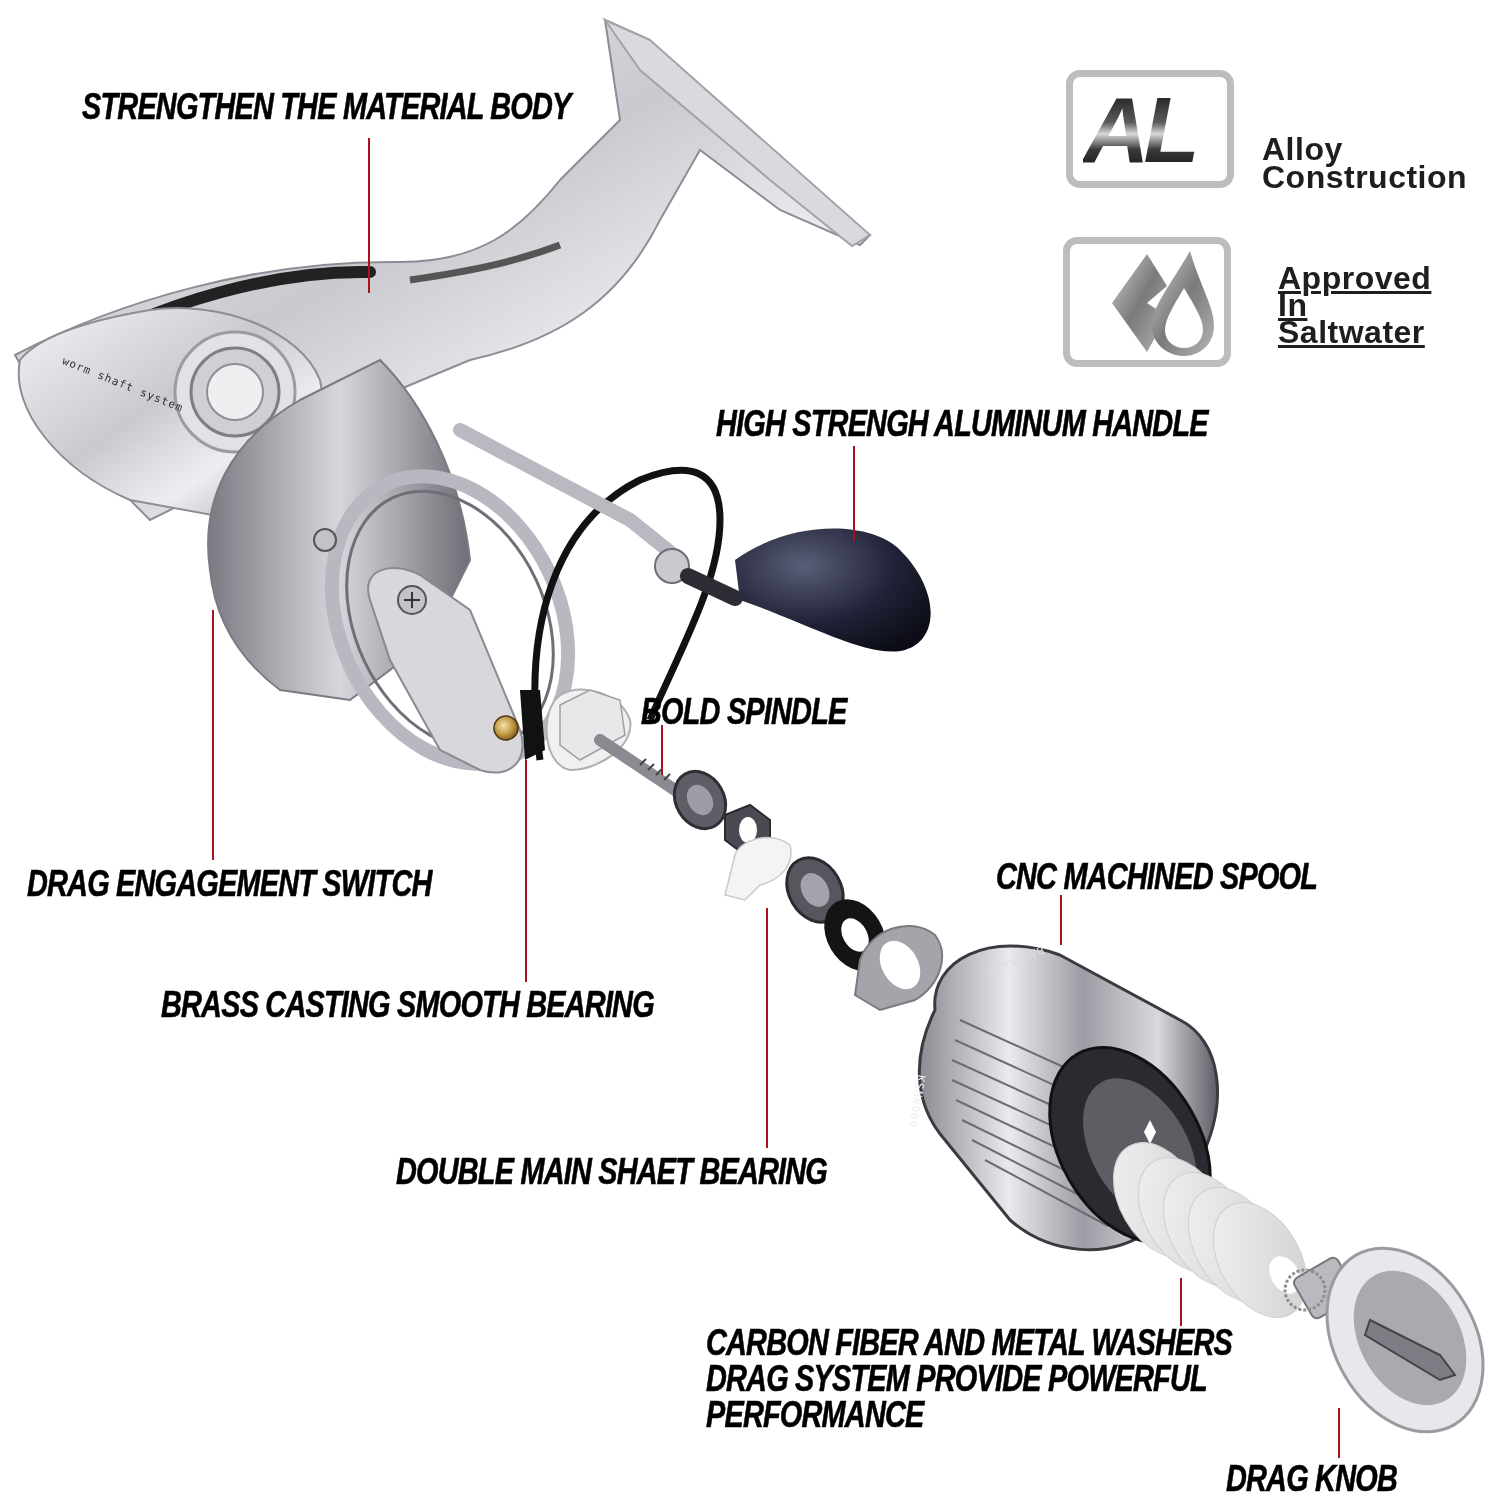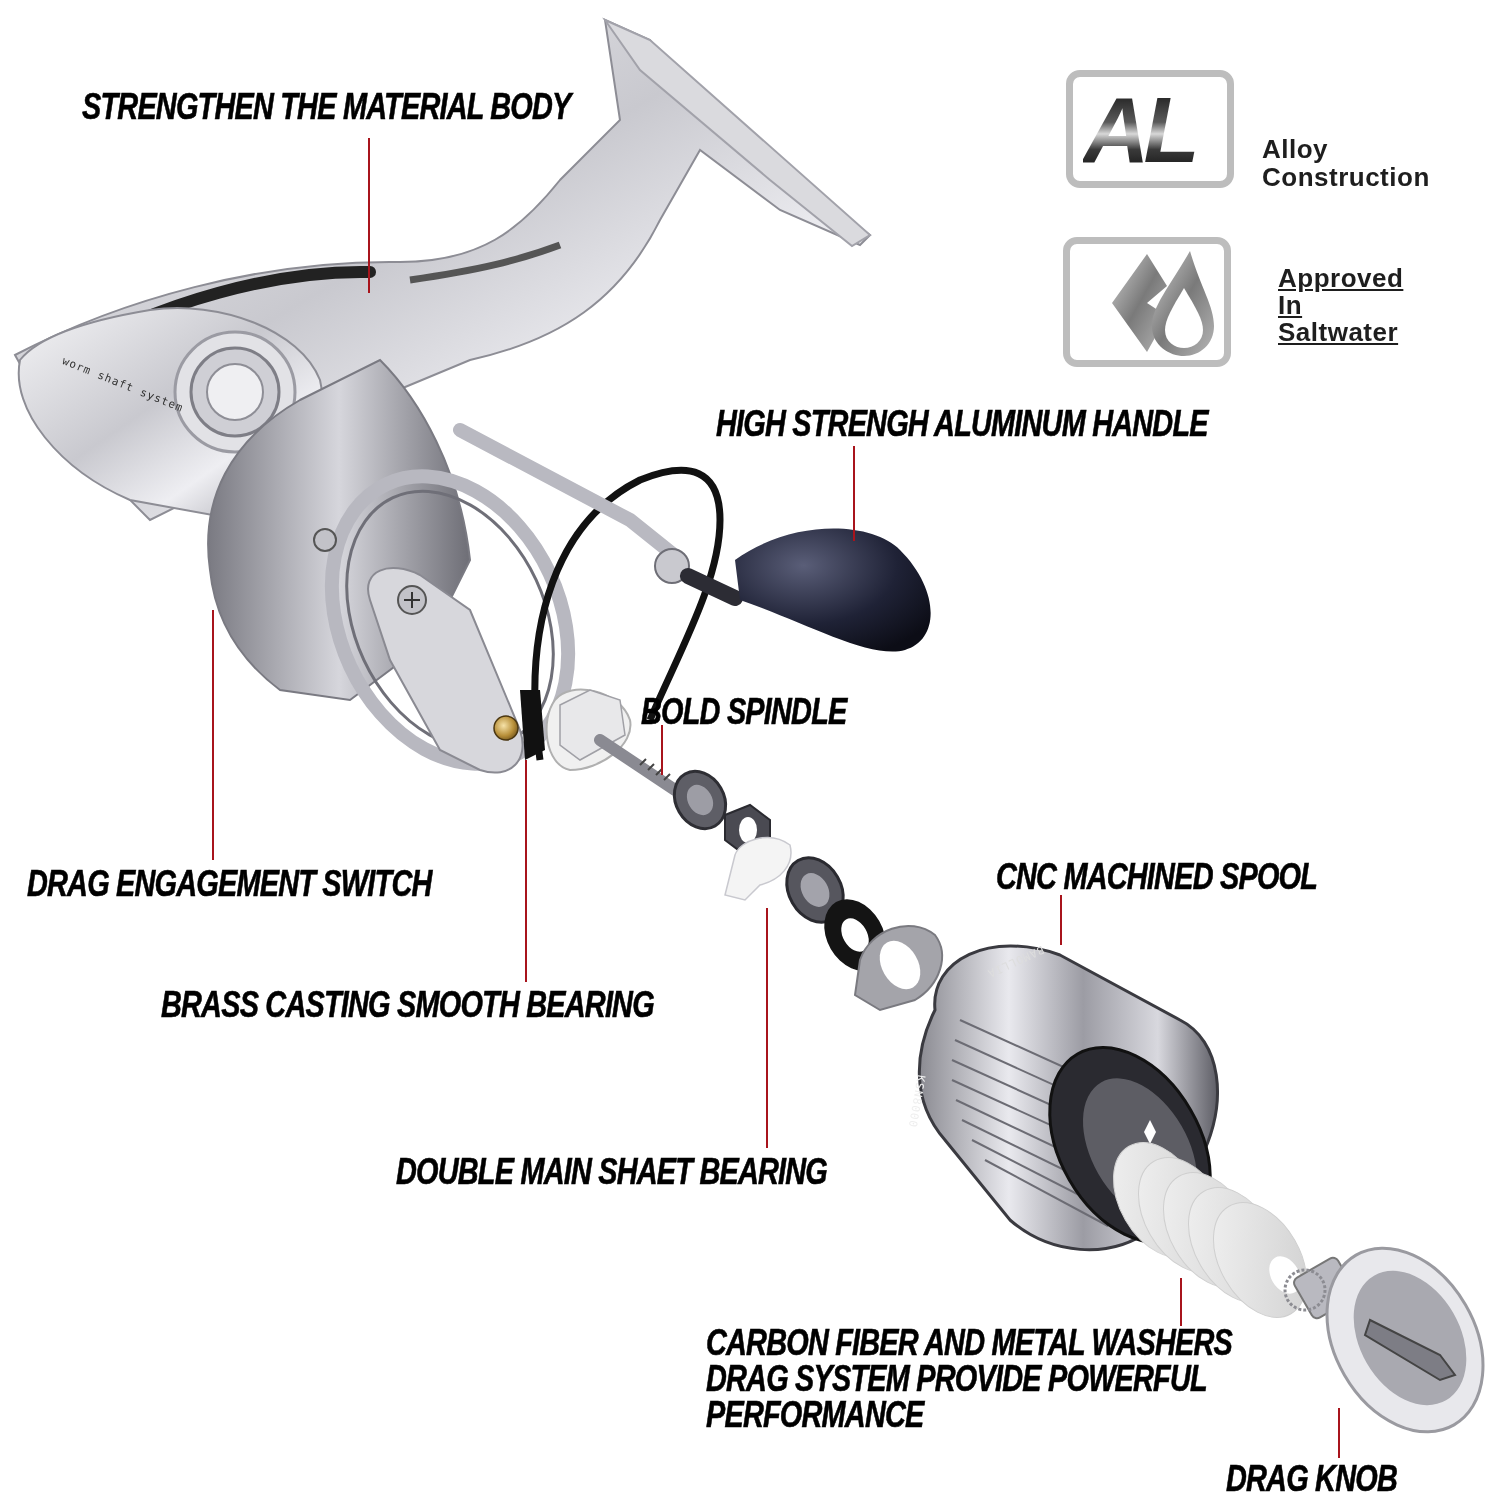--- a/index.html
+++ b/index.html
@@ -14,21 +14,21 @@
   }
   .label.big { font-size:37px; }
   .label.multi { white-space:pre; line-height:36px; }
   .leader { position:absolute; width:2px; background:#a8141c; }
   .badge-box {
     position:absolute; width:168px; height:118px; border:7px solid #bdbdbd;
     border-radius:14px; background:#fff; box-sizing:border-box;
   }
   .badge-text {
     position:absolute; font-family:"Liberation Sans", sans-serif; font-weight:700;
-    color:#1e1e1e; font-size:26px; line-height:28px; white-space:pre; letter-spacing:0.5px;
+    color:#1e1e1e; font-size:32px; line-height:28px; white-space:pre; letter-spacing:0.5px;
   }
   .al-glyph {
     position:absolute; left:10px; top:14px; width:140px; height:78px;
     font-family:"Liberation Sans", sans-serif; font-weight:900; font-style:italic;
     font-size:92px; line-height:78px; letter-spacing:-6px;
     background:linear-gradient(180deg,#1c1c1c 0%,#5a5a5a 40%,#d8d8d8 55%,#3a3a3a 75%,#1a1a1a 100%);
     -webkit-background-clip:text; background-clip:text; color:transparent;
   }
   .engraving { position:absolute; font-family:"DejaVu Sans Mono", monospace; font-size:11px; color:#333; letter-spacing:1px; }
 </style>

